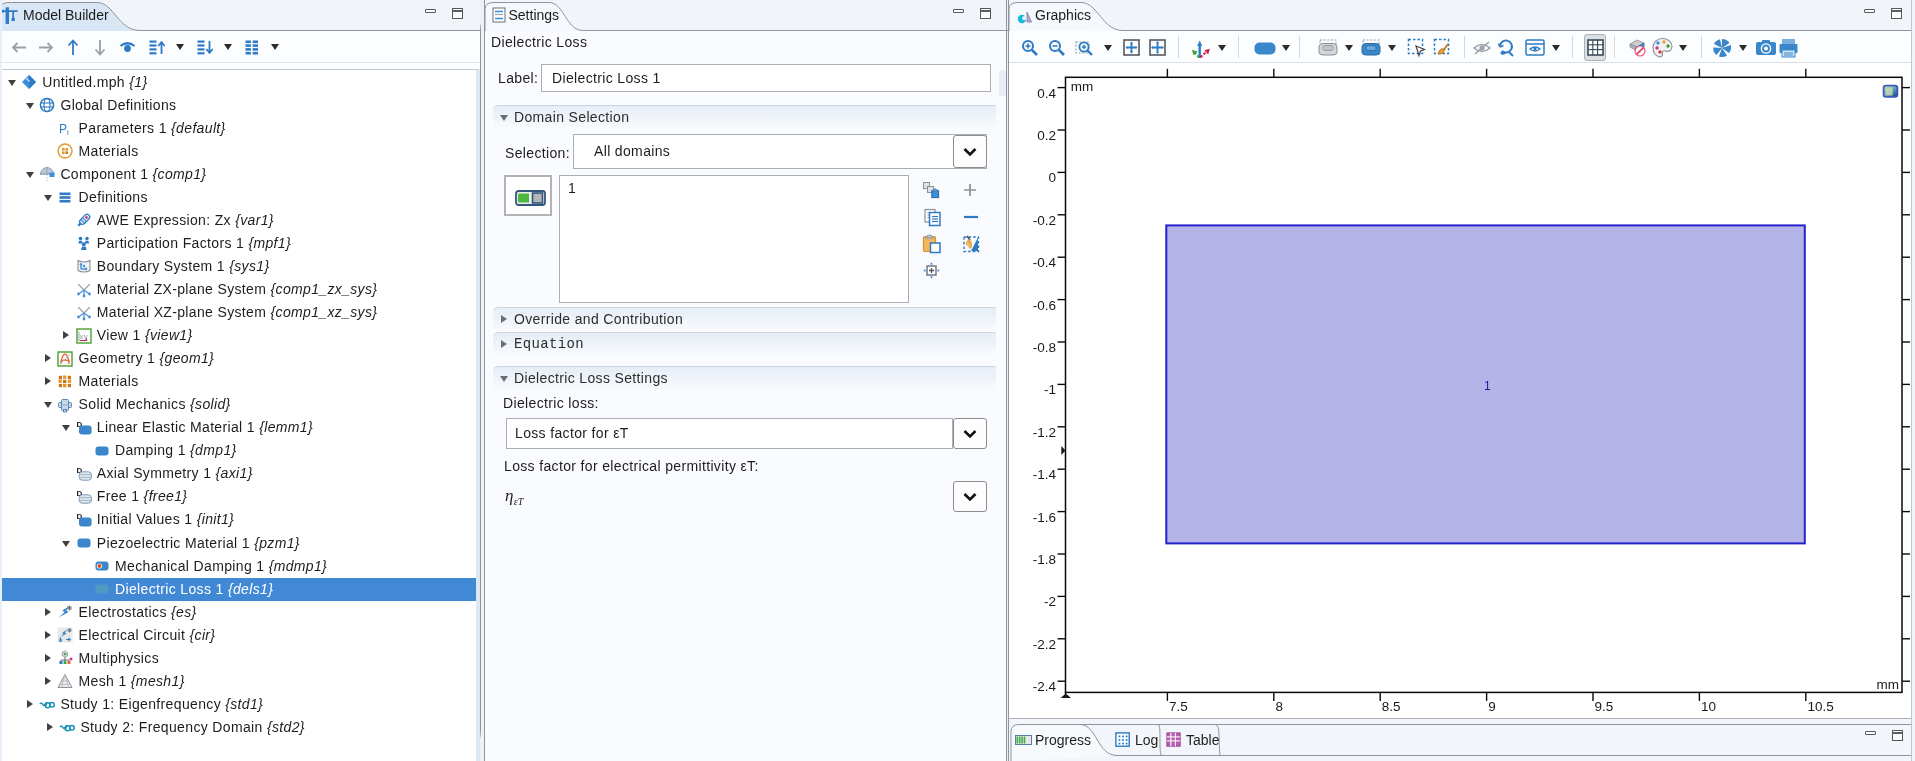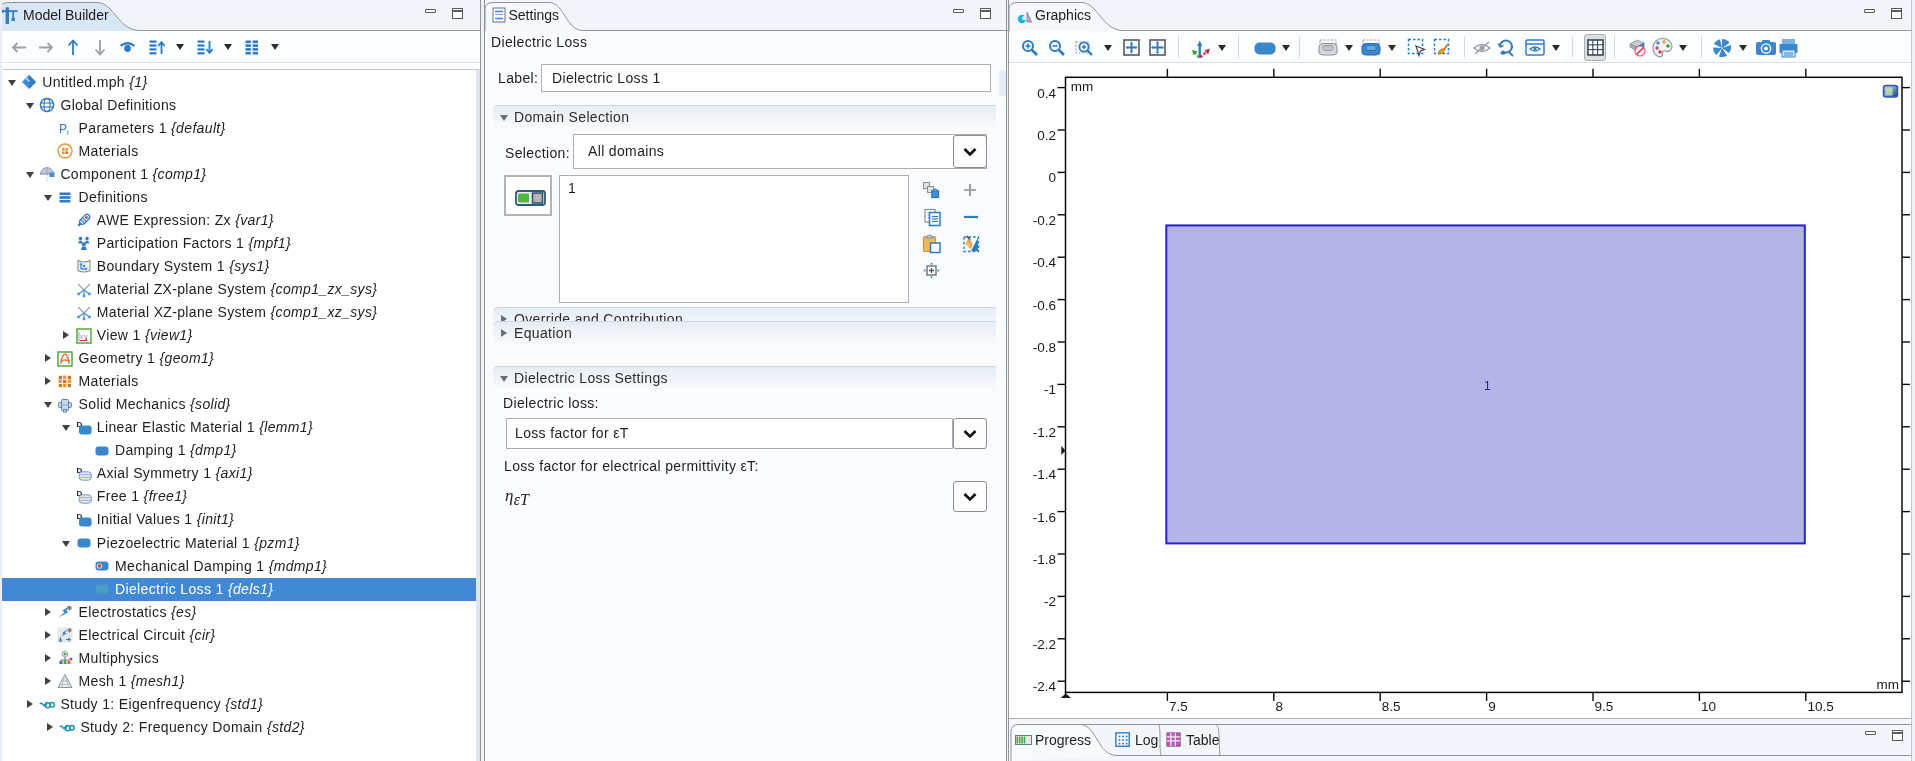--- a/index.html
+++ b/index.html
@@ -221,21 +221,21 @@
         <path d="M2 12 L1 14.5 L12 14.5 L13 12.3 L11 12 Z" fill="#d8dde2" stroke="#8a9098" stroke-width="0.8"></path>
         <rect x="4.8" y="6" width="8" height="7" fill="#fff" stroke="#8a9098"></rect>
         <rect x="6" y="7.2" width="5.6" height="4.8" fill="#c44fae"></rect>
       </symbol>
 </defs>
 </svg>
 
 <div class="abs" style="left:0;top:0;width:2px;height:761px;background:#e8eff8;z-index:50;"></div>
 <div class="abs" style="left:1911px;top:0;width:1px;height:761px;background:#c2c7cd;z-index:50;"></div>
 <div class="abs" style="left:1912px;top:0;width:3px;height:761px;background:#f0f4f9;z-index:50;"></div>
-<div class="panel" id="mb" style="left:0; width:481px; height:761px; background:#fff; border-right:1px solid #8f959b;">
+<div class="panel" id="mb" style="left:0; width:481px; height:761px; background:#fff; border-right:1px solid #8f959b;border-radius:30px;">
   <div class="strip"></div>
   <svg class="tabsvg" width="481" height="31">
     <path d="M0,31 L0,9 Q0,2.5 9,2.5 L97,2.5 C114,2.5 118,30.5 140,30.5 L481,30.5" fill="#d8e6f6" stroke="#8f959b" stroke-width="1"></path>
   </svg>
   <div class="tabtitle" style="left:23px;">Model Builder</div>
   <svg class="abs" style="left:1px;top:7px;" width="20" height="18" viewBox="0 0 20 18">
     <g fill="#2e7bc4">
         <rect x="4.6" y="0.3" width="3.4" height="16.6"></rect>
         <rect x="0.2" y="2.8" width="2.8" height="2.8"></rect>
         <rect x="10.6" y="10.8" width="3.2" height="3.2"></rect>
@@ -518,21 +518,21 @@
     <div class="abs" style="left:6px; top:3px;">Dielectric Loss</div>
     <div class="abs" style="left:13px; top:39px;">Label:</div>
     <div class="inputbox" style="left:56px; top:33px; width:450px; height:28px; line-height:26px;"><span style="margin-left:10px;">Dielectric Loss 1</span></div>
 
     <div class="sechead" style="top:74px;">
         <div class="tri-d"></div>
         <span>Domain Selection</span>
       </div>
 
     <div class="abs" style="left:20px; top:114px;">Selection:</div>
-    <div class="inputbox" style="left:88px; top:103px; width:414px; height:35px; line-height:33px;"><span style="margin-left:14px;">All domains</span></div>
+    <div class="inputbox" style="left:88px; top:103px; width:414px; height:35px; line-height:33px;"><span style="margin-left:20px;">All domains</span></div>
     <div class="combobtn" style="left:468px; top:104px; width:34px; height:33px;">
         <svg width="14" height="9" viewBox="0 0 14 9">
           <path d="M1.5 1.5 L7 7 L12.5 1.5" stroke="#111" stroke-width="2.6" fill="none"></path>
         </svg>
       </div>
 
     <div class="abs" style="left:19px; top:144px; width:48px; height:41px; border:2px solid #b3b3b3; background:#fff;">
       <svg class="abs" style="left:9px; top:13px;" width="31" height="16" viewBox="0 0 31 16">
         <rect x="1" y="1" width="29" height="14" rx="2.5" fill="#ececec" stroke="#33567d" stroke-width="1.8"></rect>
         <path d="M4.5 3.5 L14 3.5 L14 12.5 L4.5 12.5 Q3 12.5 3 11 L3 5 Q3 3.5 4.5 3.5 Z" fill="#4cb840"></path>
@@ -585,39 +585,39 @@
     <svg class="abs" style="left:438px; top:231px;" width="17" height="17" viewBox="0 0 17 17">
         <rect x="4" y="4" width="9" height="9" fill="#fff" stroke="#6a7078" stroke-width="1.4"></rect>
         <path d="M8.5 6 L8.5 11 M6 8.5 L11 8.5" stroke="#555" stroke-width="1.3"></path>
         <path d="M8.5 0.2 L7 2.4 L10 2.4 Z M8.5 16.8 L7 14.6 L10 14.6 Z M0.2 8.5 L2.4 7 L2.4 10 Z M16.8 8.5 L14.6 7 L14.6 10 Z" fill="#3e8ede"></path>
       </svg>
 
     <div class="sechead" style="top:276px;">
         <div class="tri-r"></div>
         <span>Override and Contribution</span>
       </div>
-    <div class="sechead" style="top:290px;">
+    <div class="sechead" style="top:301px;font-family:Liberation Mono, monospace;">
         <div class="tri-r"></div>
         <span>Equation</span>
       </div>
     <div class="sechead" style="top:335px;">
         <div class="tri-d"></div>
         <span>Dielectric Loss Settings</span>
       </div>
 
     <div class="abs" style="left:18px; top:364px;">Dielectric loss:</div>
     <div class="inputbox" style="left:21px; top:387px; width:447px; height:31px; line-height:29px;"><span style="margin-left:8px;">Loss factor for εT</span></div>
     <div class="combobtn" style="left:468px; top:387px; width:34px; height:31px;">
         <svg width="14" height="9" viewBox="0 0 14 9">
           <path d="M1.5 1.5 L7 7 L12.5 1.5" stroke="#111" stroke-width="2.6" fill="none"></path>
         </svg>
       </div>
 
     <div class="abs" style="left:19px; top:427px;">Loss factor for electrical permittivity εT:</div>
-    <div class="abs" style="left:20px; top:455px; font-size:17px; font-style:italic; font-family:'Liberation Serif',serif;">η<sub style="font-size:16px; letter-spacing:0;">εT</sub></div>
+    <div class="abs" style="left:20px; top:455px; font-size:17px; font-style:italic; font-family:'Liberation Serif',serif;">η<sub style="font-size:10px; letter-spacing:0;">εT</sub></div>
     <div class="combobtn" style="left:468px; top:450px; width:34px; height:31px;">
         <svg width="14" height="9" viewBox="0 0 14 9">
           <path d="M1.5 1.5 L7 7 L12.5 1.5" stroke="#111" stroke-width="2.6" fill="none"></path>
         </svg>
       </div>
 
     <div class="abs" style="left:514px; top:39px; width:7px; height:26px; background:#e6edf7; border-radius:3px;"></div>
   </div>
 </div>
 

